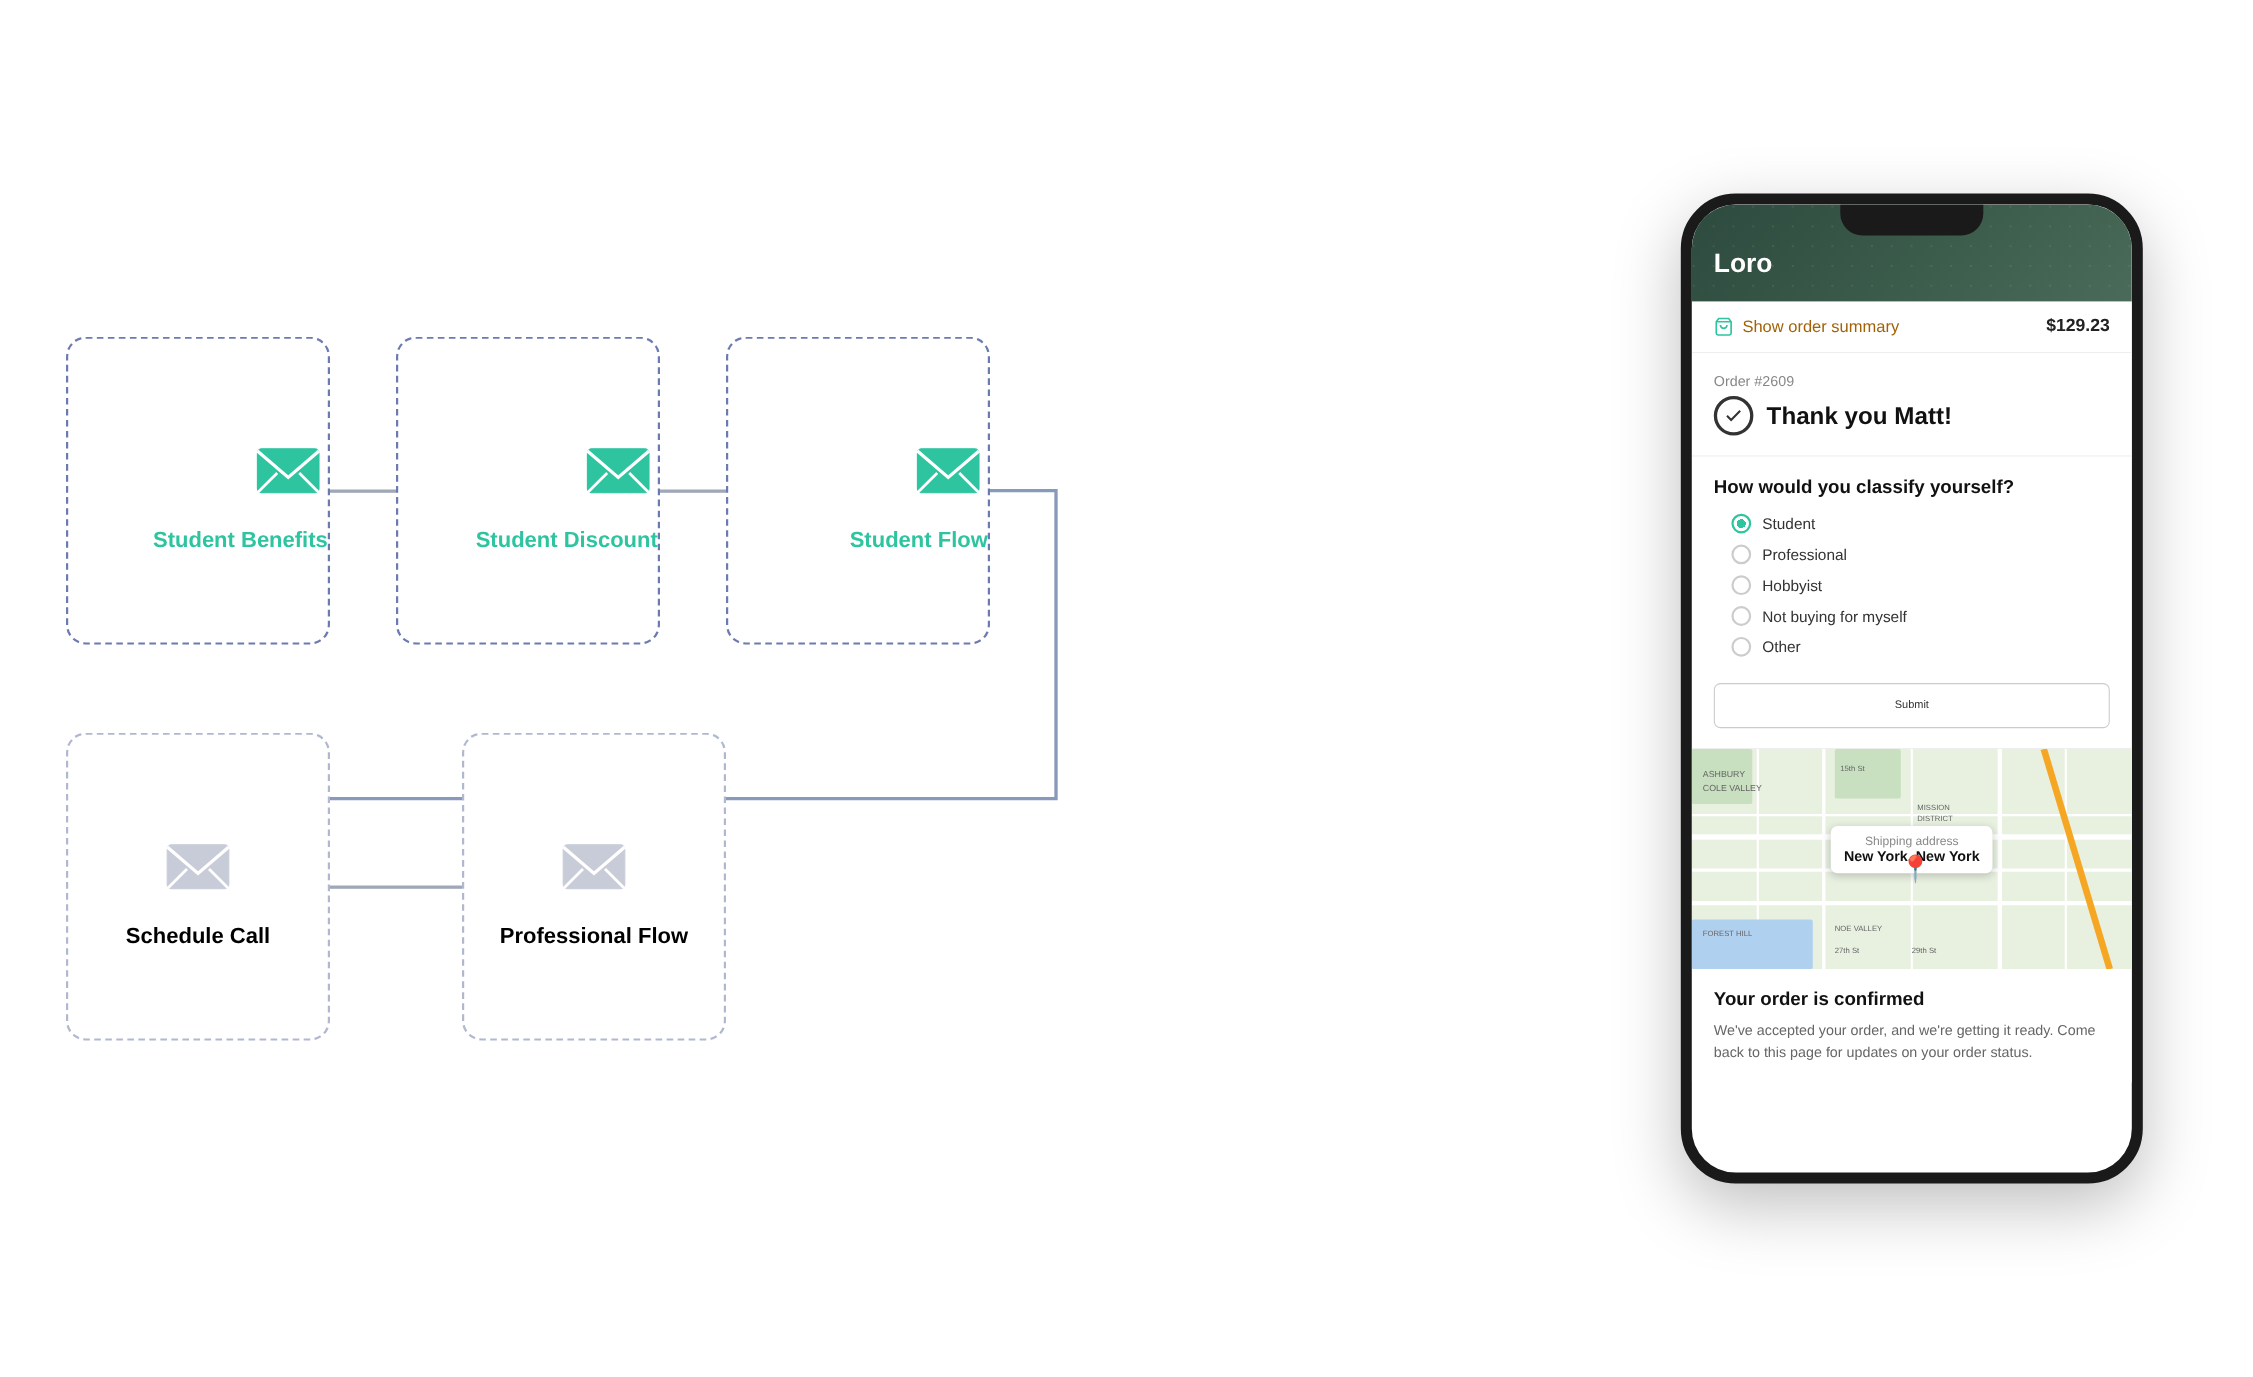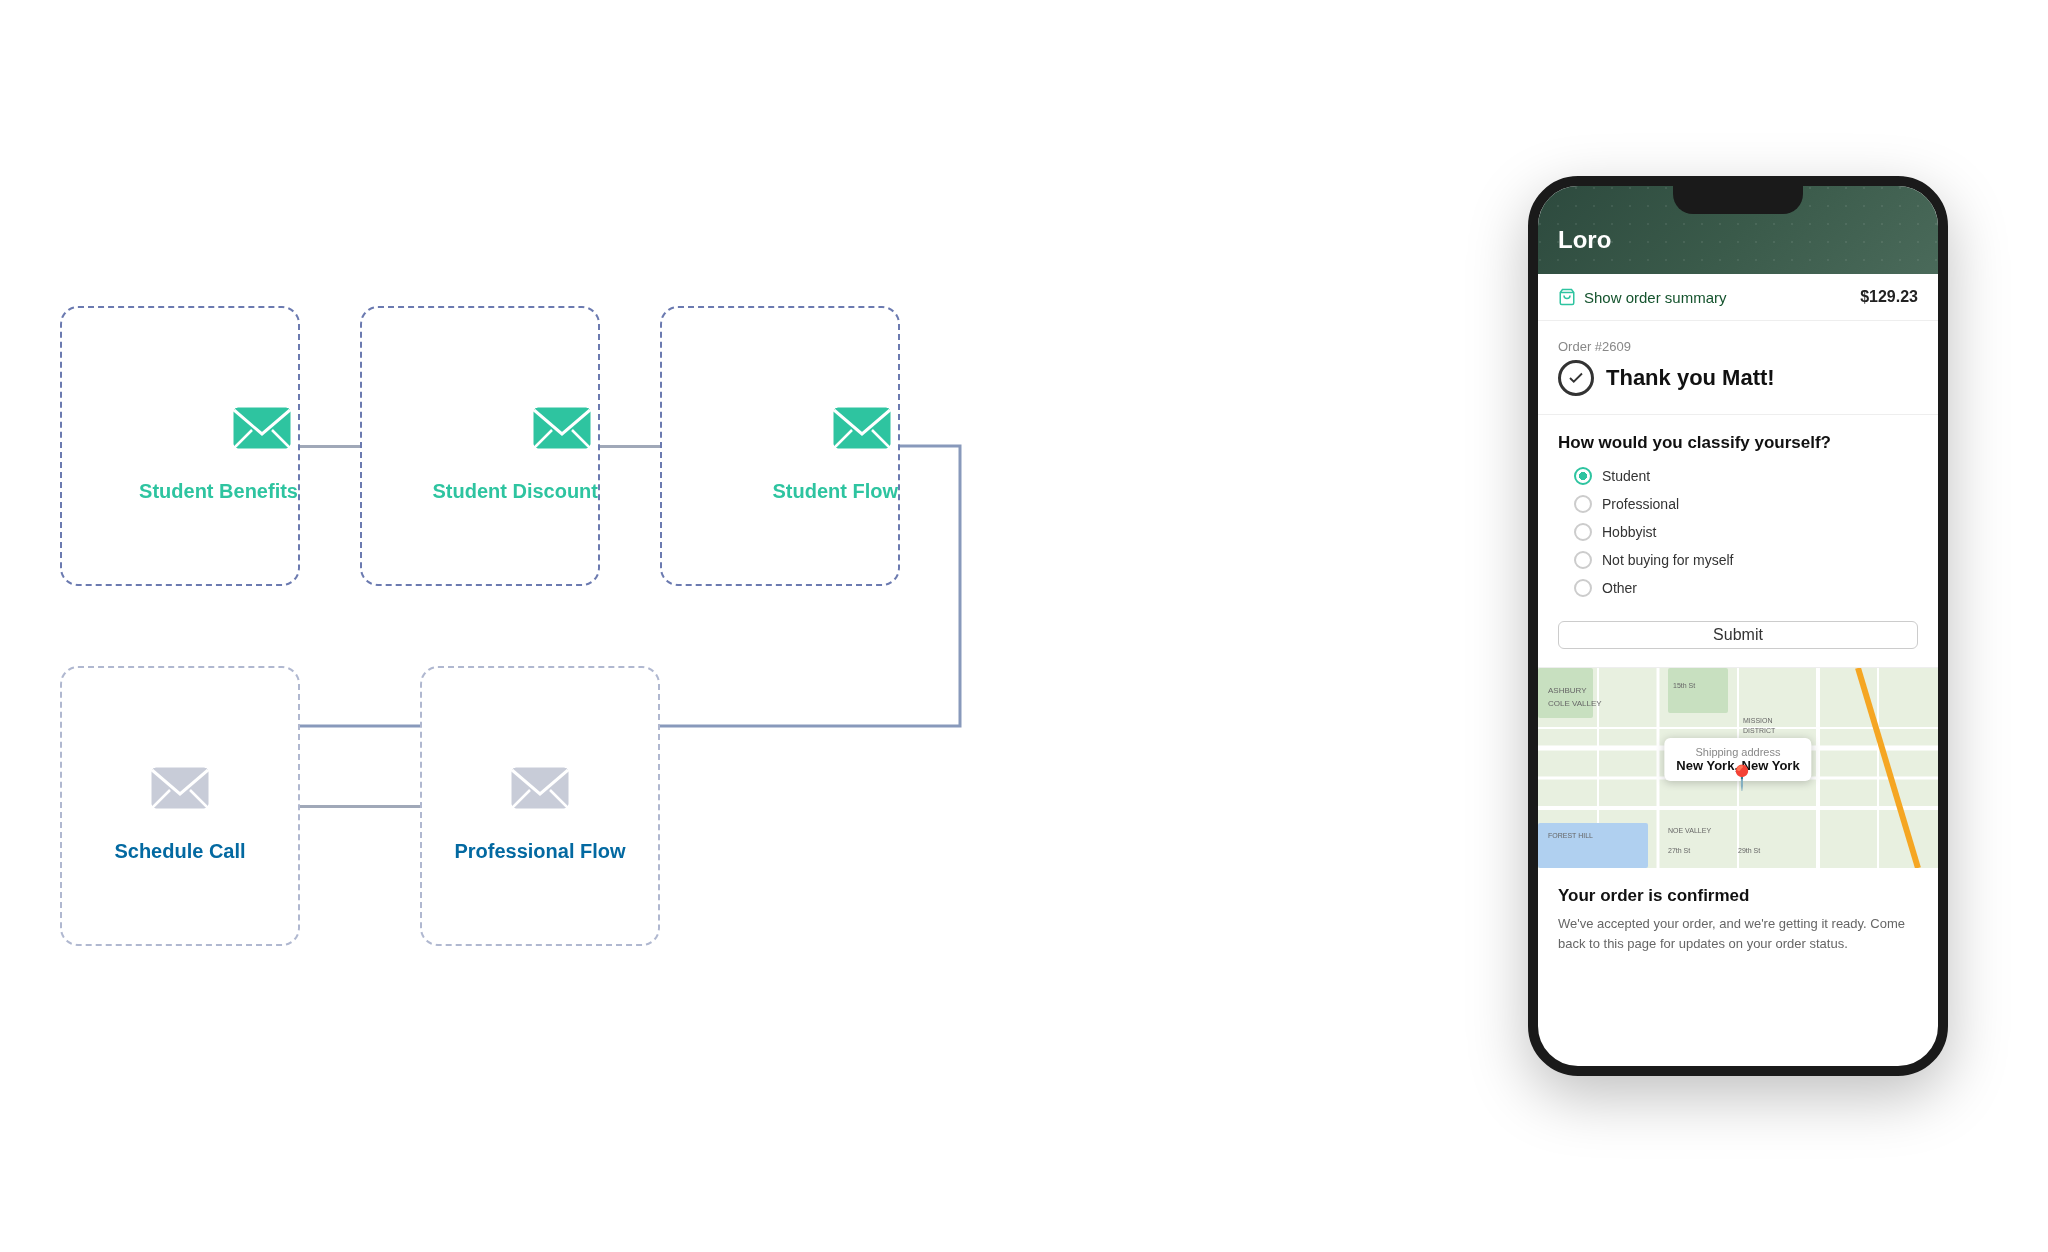--- a/index.html
+++ b/index.html
@@ -72,21 +72,21 @@
       font-size: 20px;
       font-weight: 600;
       text-align: center;
     }
 
     .flow-card.active .card-label {
       color: #2ec4a0;
     }
 
     .flow-card.inactive .card-label {
-      color: #0369a1;
+      color: #000000;
     }
 
     
     .h-connector {
       width: 60px;
       height: 3px;
       background: #a0a8b8;
       flex-shrink: 0;
     }
 
@@ -154,21 +154,21 @@
       align-items: center;
       justify-content: space-between;
       padding: 14px 20px;
       border-bottom: 1px solid #eee;
     }
 
     .order-summary-left {
       display: flex;
       align-items: center;
       gap: 8px;
-      color: #14532d;
+      color: #a16207;
       font-size: 15px;
       font-weight: 500;
     }
 
     .order-summary-price {
       font-size: 16px;
       font-weight: 700;
       color: #222;
     }
 
@@ -239,25 +239,25 @@
       background: radial-gradient(circle, #2ec4a0 40%, transparent 40%);
     }
 
     .radio-label {
       font-size: 14px;
       color: #333;
     }
 
     .submit-btn {
       width: 100%;
-      padding: 4px;
+      padding: 14px;
       border: 1px solid #ccc;
       border-radius: 6px;
       background: #fff;
-      font-size: 16px;
+      font-size: 10px;
       font-weight: 500;
       color: #333;
       margin-top: 14px;
       cursor: pointer;
     }
 
     .map-section {
       position: relative;
       height: 200px;
       background: #e8f0e8;

